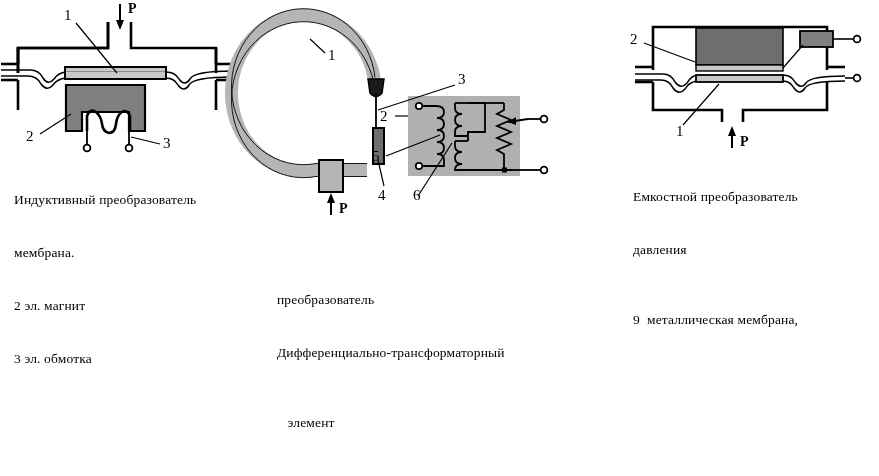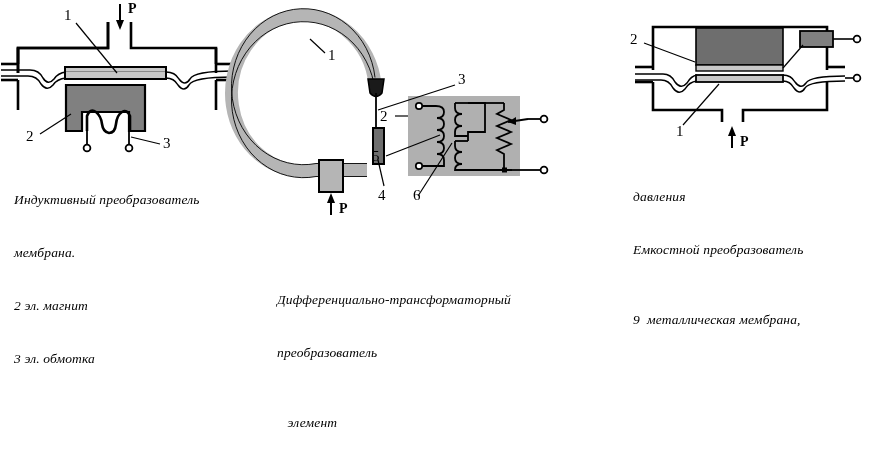--- a/index.html
+++ b/index.html
@@ -22,21 +22,20 @@
   .fig { position: absolute; left: 0; top: 0; }
 
   .caption {
     position: absolute;
     font-family: "Liberation Serif", "DejaVu Serif", serif;
     font-size: 13.5px;
     line-height: 17.6px;
     color: #000;
     white-space: pre;
     letter-spacing: 0.15px;
-    font-style: italic;
   }
   #caption-inductive  { left: 14px;  top: 156px; }
   #caption-diff       { left: 5px;   top: 256px; }
   #caption-capacitive { left: 18px;  top: 153px; }
 
   .cap-title { display: block; }
   .cap-item  { display: block; }
   .cap-cont  { display: block; }
 
   svg { display: block; overflow: visible; }
@@ -229,22 +228,22 @@
       <text class="num" x="100" y="161">5</text>
     </g>
 
     <g>
       <line x1="146" y1="196" x2="180" y2="143" stroke="#000" stroke-width="1.2"></line>
       <text class="num" x="141" y="200">6</text>
     </g>
   </svg>
 
   <div class="caption" id="caption-diff">
+    <span class="cap-title">преобразователь</span>
     <span class="cap-title">Дифференциально-трансформаторный</span>
-    <span class="cap-title">преобразователь</span>
 
     <span class="cap-cont">   элемент</span>
 
     
     
 
     
     
     
     
@@ -304,22 +303,22 @@
       <text class="num" x="15" y="44">2</text>
     </g>
 
     <g>
       <line x1="68" y1="125" x2="104" y2="84" stroke="#000" stroke-width="1.2"></line>
       <text class="num" x="61" y="136">1</text>
     </g>
   </svg>
 
   <div class="caption" id="caption-capacitive">
+    <span class="cap-title">Емкостной преобразователь</span>
     <span class="cap-title">давления</span>
-    <span class="cap-title">Емкостной преобразователь</span>
 
     <span class="cap-item">9  металлическая мембрана,</span>
 
     
     
     
   </div>
 </div>
 
 </body></html>

